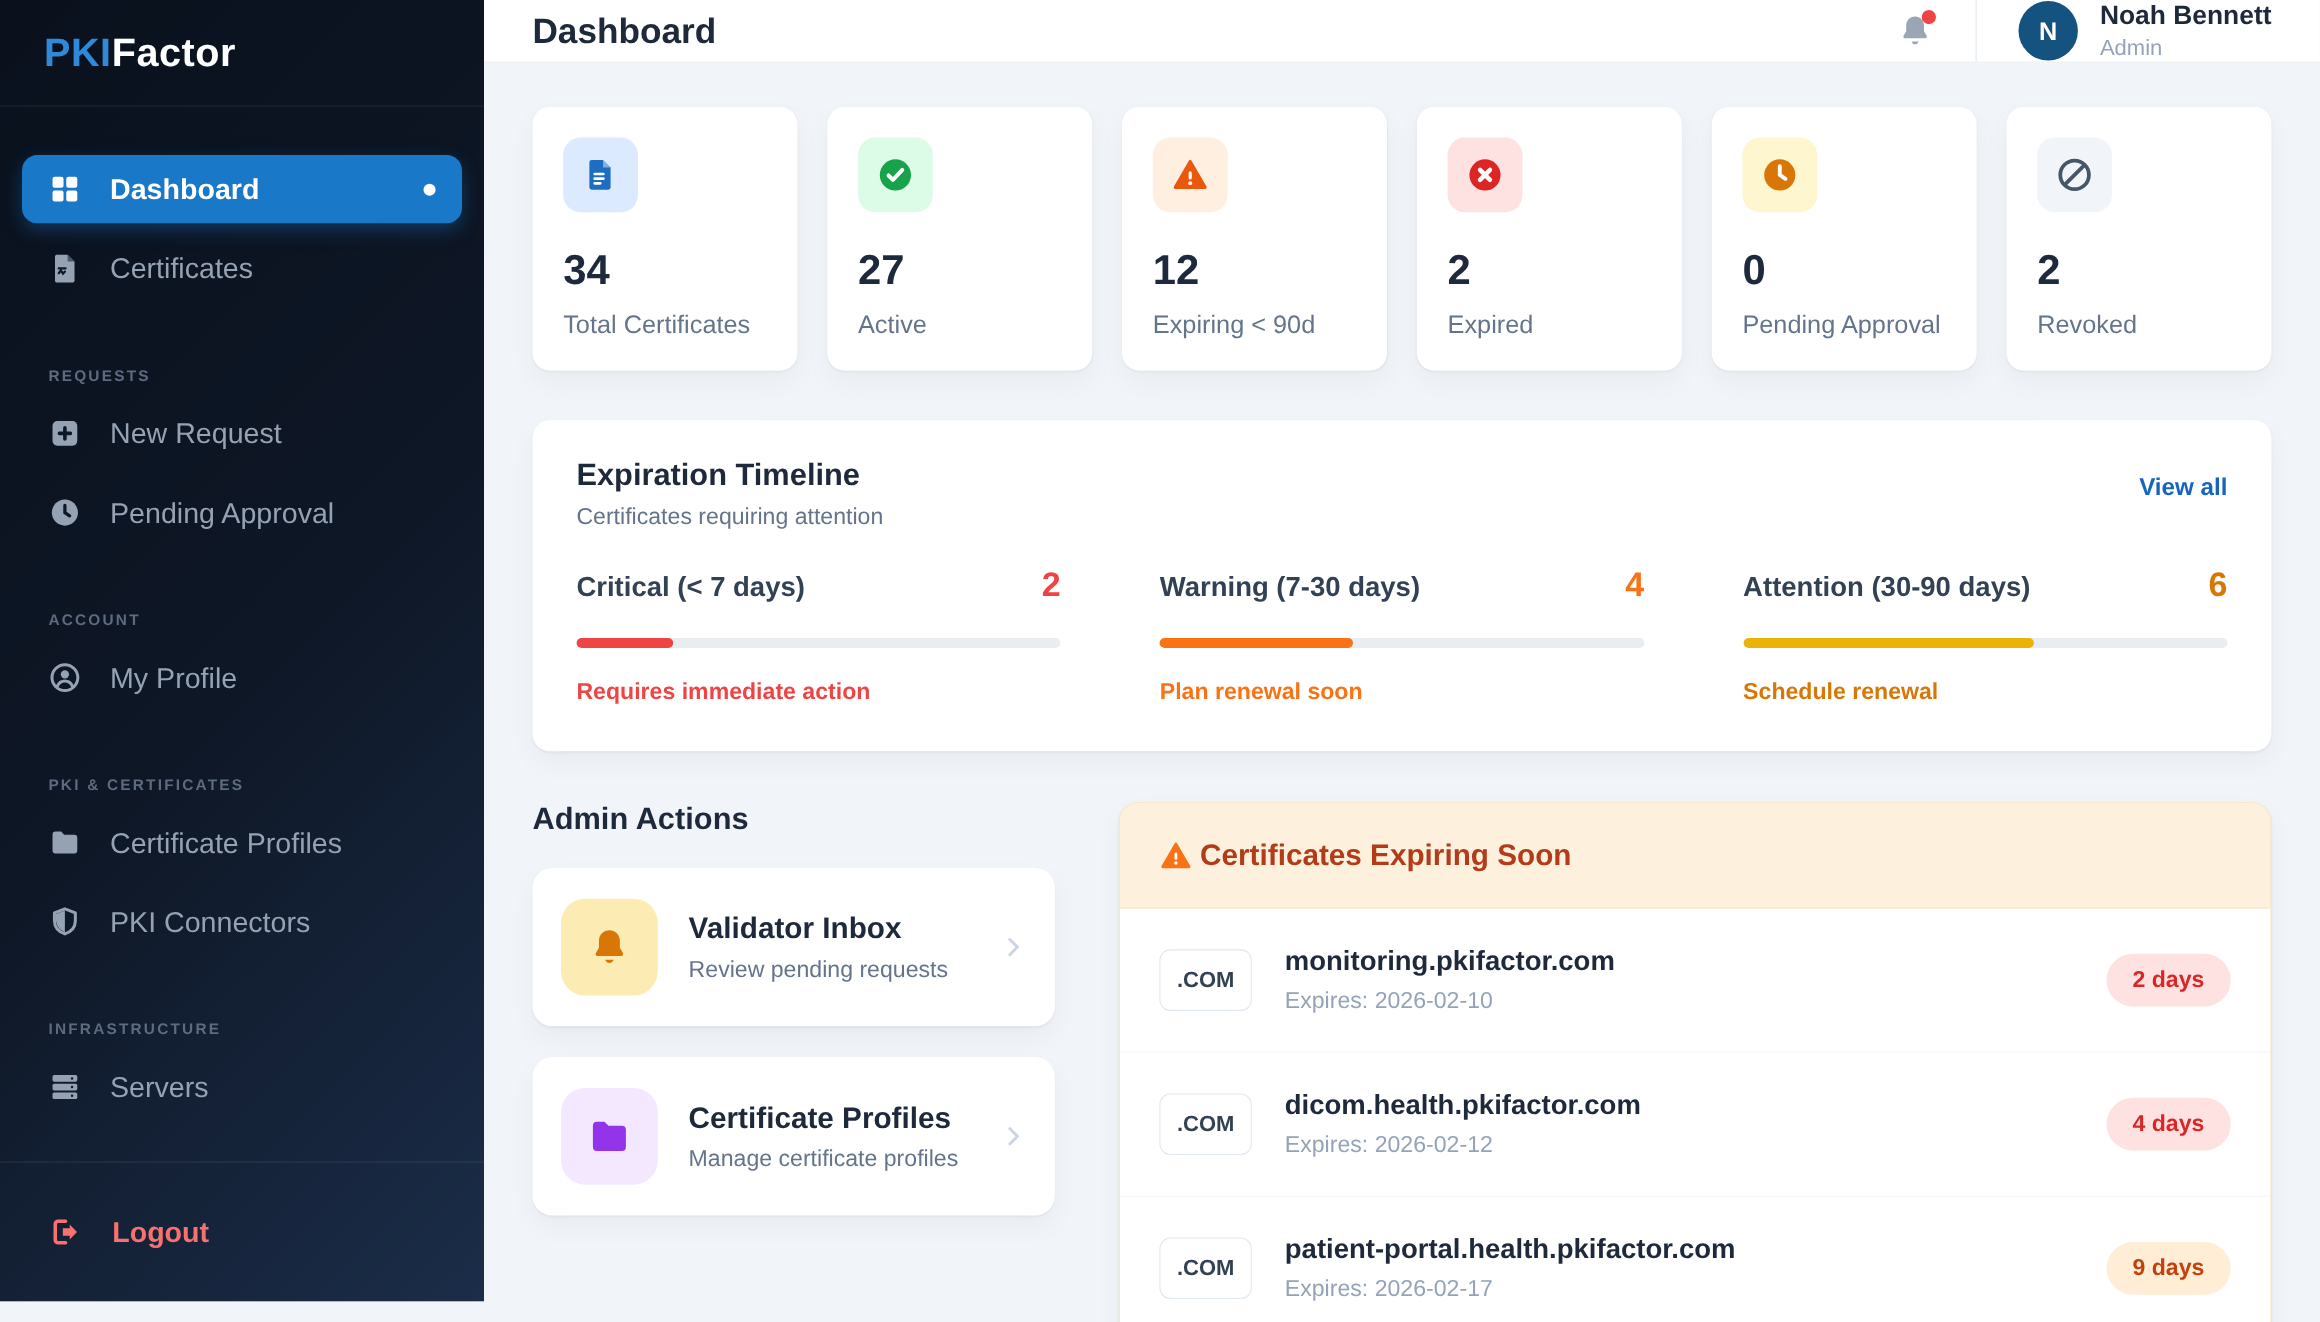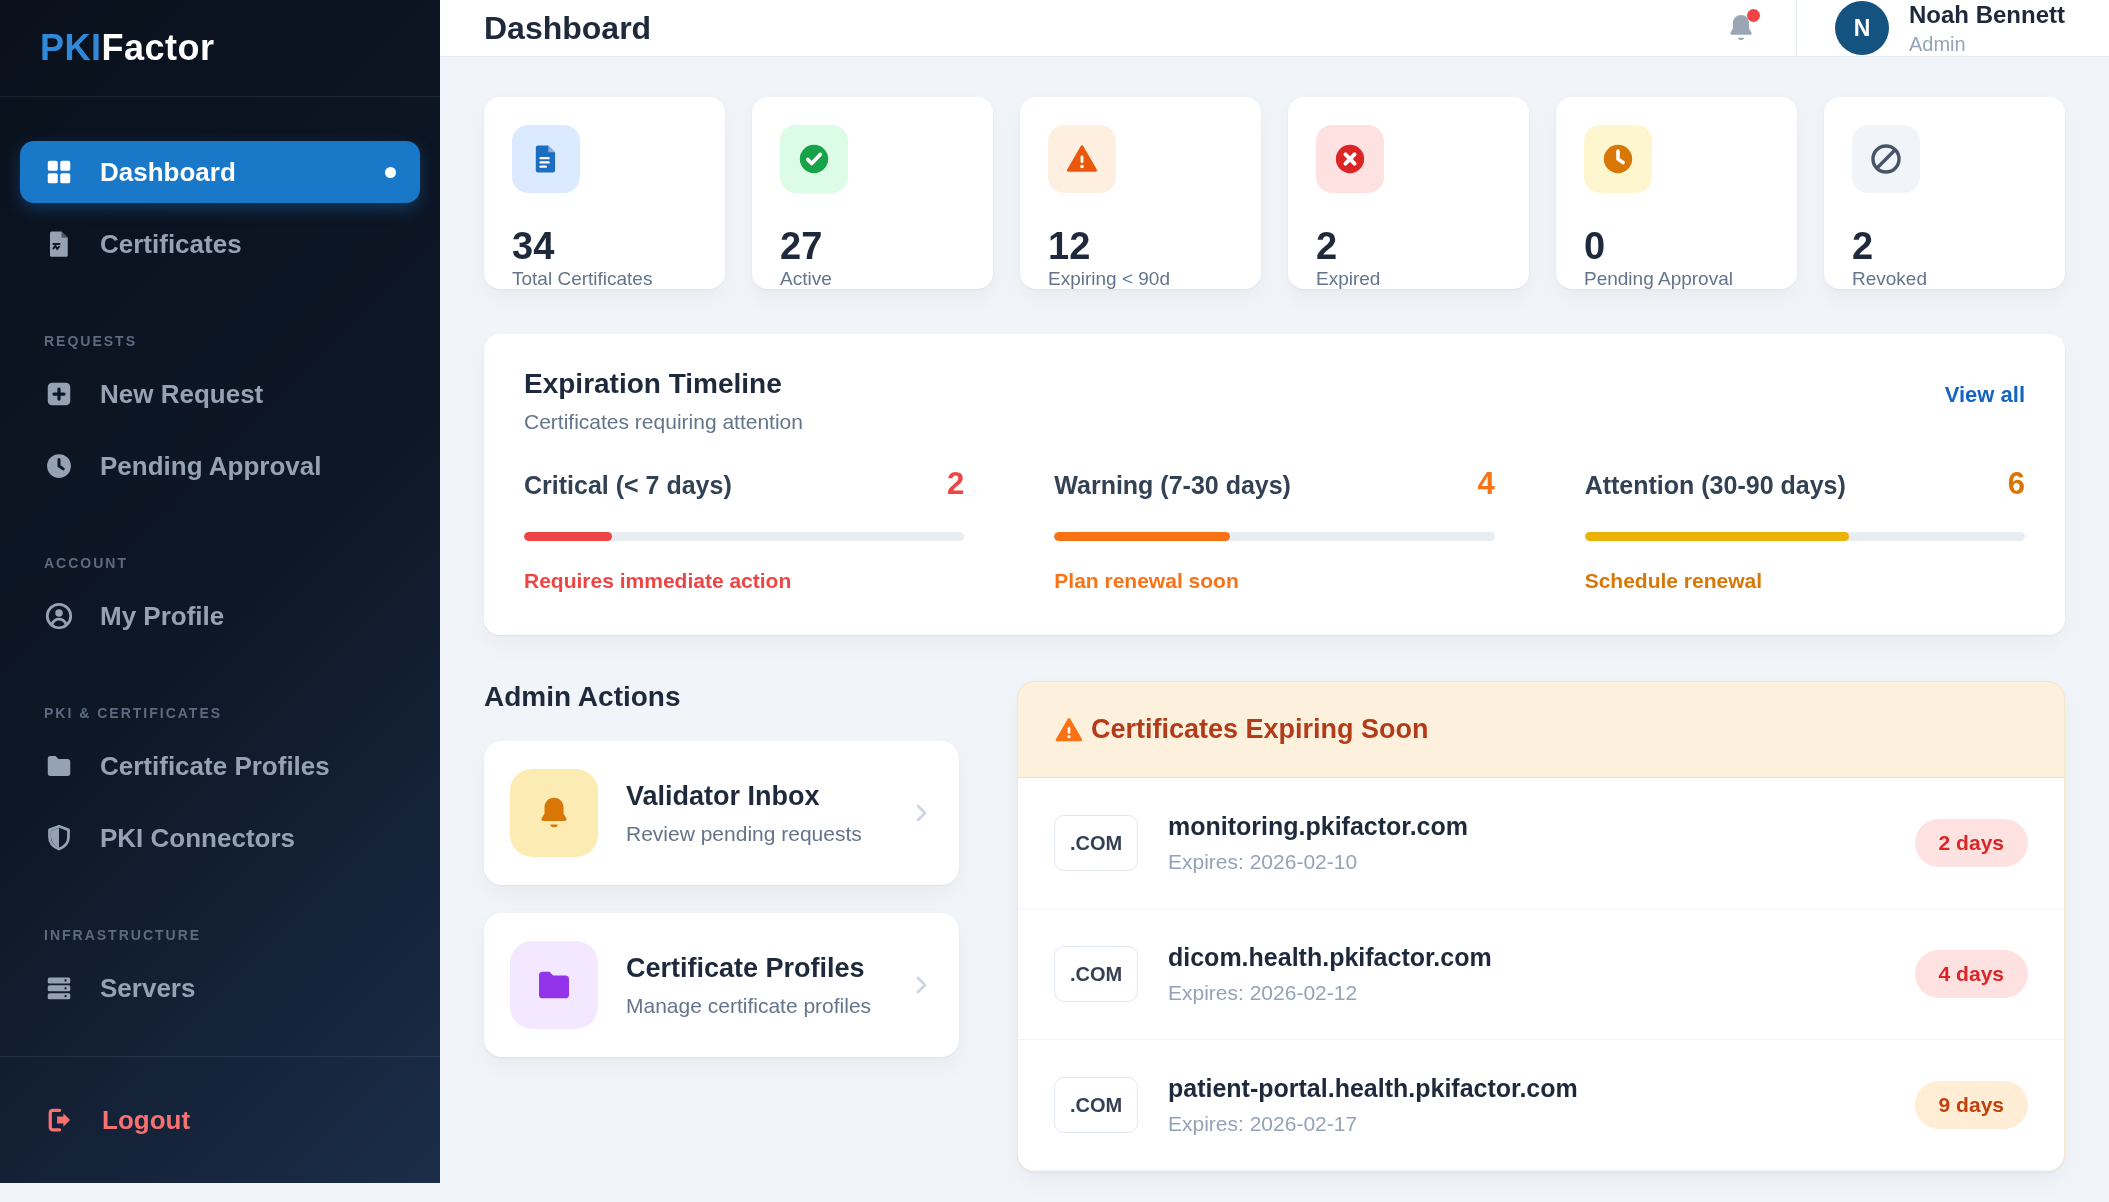--- a/index.html
+++ b/index.html
@@ -17,21 +17,21 @@
     color:#95a2b3;
   }
   .logo-block { height:97px; display:flex; align-items:center; padding:0 40px;
     border-bottom:1px solid rgba(148,163,184,0.12); }
   .logo { font-size:36px; font-weight:800; letter-spacing:0.5px; }
   .logo .pki { color:#2f88d8; }
   .logo .factor { color:#ffffff; }
   .nav { padding:44px 20px 0 20px; }
   .nav-item {
     display:flex; align-items:center; gap:26px; height:62px; padding:0 24px;
-    border-radius:14px; font-size:26px; font-weight:700; cursor:pointer;
+    border-radius:14px; font-size:26px; font-weight:400; cursor:pointer;
     margin-bottom:10px; position:relative;
   }
   .nav-item .nav-ic { width:30px; height:30px; flex:0 0 30px; color:#95a2b3; }
   .nav-item.active { background:#1a78c9; color:#ffffff; font-weight:700;
     box-shadow:0 6px 16px rgba(26,120,201,0.35); }
   .nav-item.active .nav-ic { color:#ffffff; }
   .active-dot { width:11px; height:11px; border-radius:50%; background:#ffffff; margin-left:auto; }
   .nav-heading {
     font-size:14px; font-weight:700; letter-spacing:2px; color:#5c6b80;
     margin:58px 0 14px 24px;
@@ -62,27 +62,27 @@
   .avatar { width:54px; height:54px; border-radius:50%; background:#14527f; color:#fff;
     display:flex; align-items:center; justify-content:center; font-size:23px; font-weight:700; }
   .user-meta { margin-left:20px; }
   .user-name { font-size:24px; font-weight:800; color:#1e293b;text-align:center; }
   .user-role { font-size:20px; color:#94a3b8; margin-top:4px; }
 
   .content { padding:40px 44px; flex:1; }
 
   
   .stats-row { display:grid; grid-template-columns:repeat(6,1fr); gap:27px; }
-  .stat-card { background:#fff; border-radius:16px; padding:28px; height:192px;
+  .stat-card { background:#fff; border-radius:16px; padding:28px; height:240px;
     box-shadow:0 1px 2px rgba(15,23,42,0.05), 0 10px 24px rgba(15,23,42,0.04); }
   .stat-ic { width:68px; height:68px; border-radius:16px;
     display:flex; align-items:center; justify-content:center; }
   .stat-ic svg { width:34px; height:34px; }
   .stat-value { font-size:38px; font-weight:800; color:#1e293b; margin-top:32px; }
-  .stat-label { font-size:19px; color:#64748b; }
+  .stat-label { font-size:23px; color:#64748b; margin-top:14px; }
 
   
   .timeline-card { margin-top:45px; background:#fff; border-radius:16px;
     padding:34px 40px 42px 40px;
     box-shadow:0 1px 2px rgba(15,23,42,0.05), 0 10px 24px rgba(15,23,42,0.04); }
   .timeline-head { display:flex; align-items:flex-start; }
   .timeline-title { font-size:28px; font-weight:800; color:#1e293b; }
   .timeline-sub { font-size:21px; color:#64748b; margin-top:10px; }
   .view-all { margin-left:auto; font-size:22px; font-weight:700; cursor:pointer; margin-top:14px; }
   .buckets { display:grid; grid-template-columns:repeat(3,1fr); gap:90px; margin-top:32px; }

